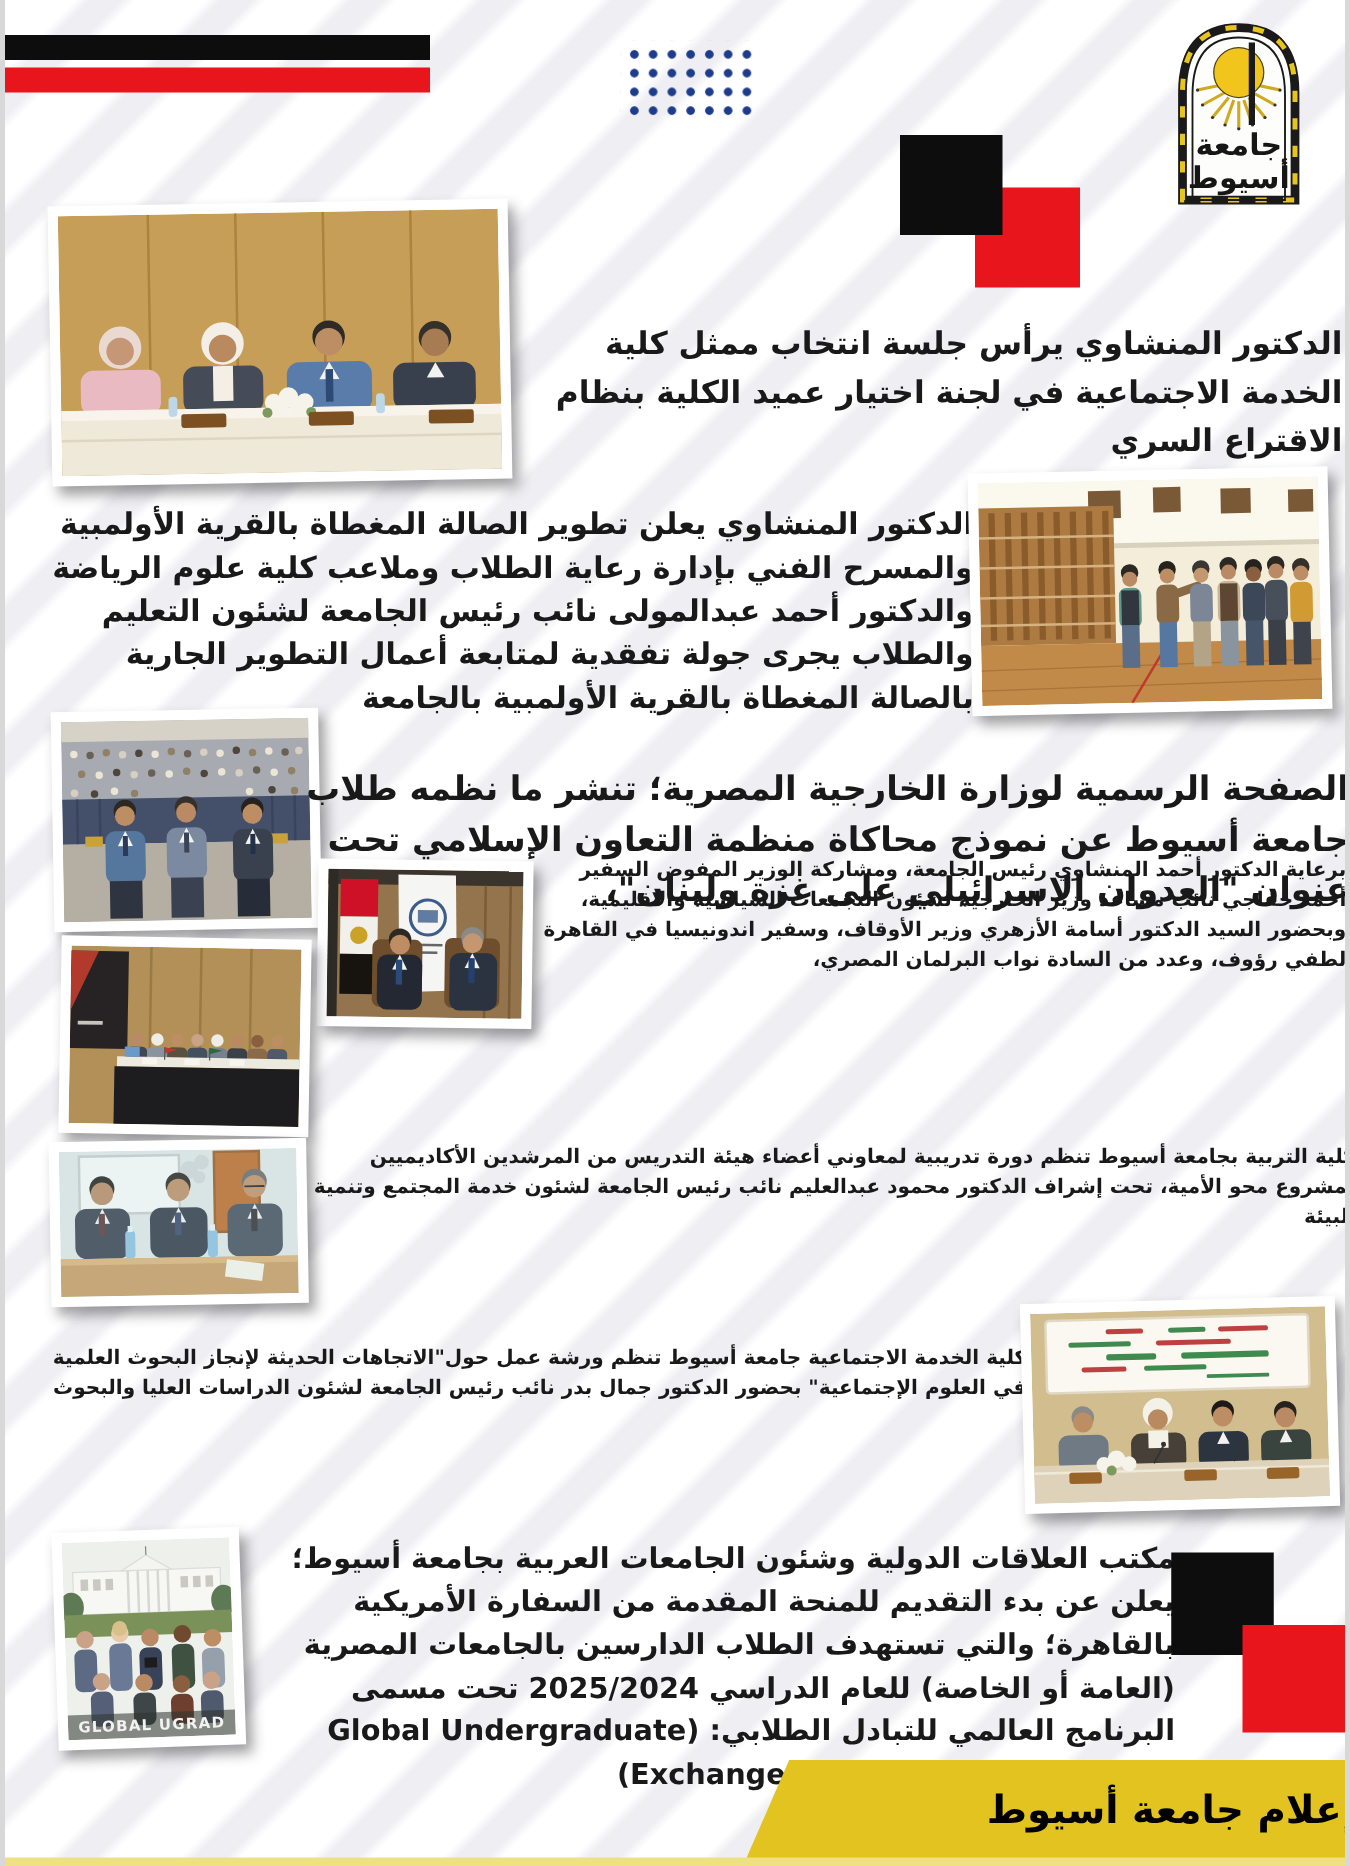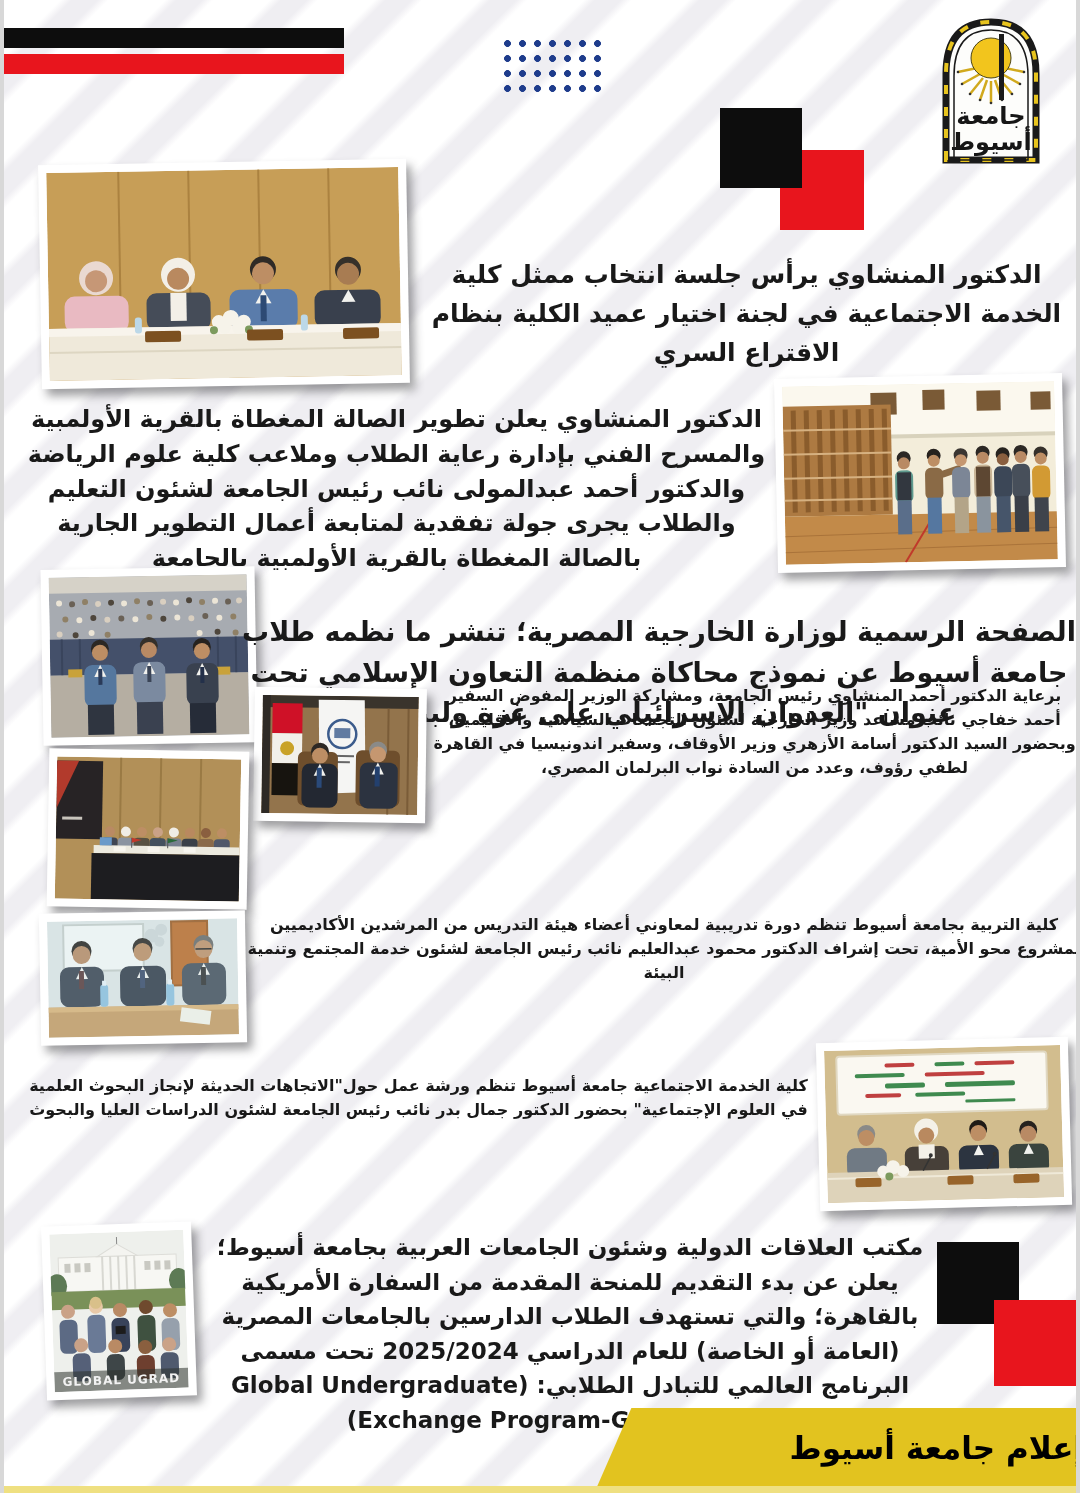--- a/index.html
+++ b/index.html
@@ -4,21 +4,21 @@
 <style>
   html,body{margin:0;padding:0;background:#d8d8d8;}
   #page{
     position:relative;width:1072px;height:1493px;margin:0 auto;overflow:hidden;
     background:
       repeating-linear-gradient(135deg,#ffffff 0px,#ffffff 40px,#efeef2 48px,#efeef2 66px,#ffffff 74px);
     font-family:"DejaVu Sans",sans-serif;
   }
   .abs{position:absolute;}
   .news{
-    position:absolute;direction:rtl;text-align:center;font-weight:bold;color:#191919;
+    position:absolute;direction:rtl;font-weight:bold;color:#191919;
     font-family:"DejaVu Sans",sans-serif;
   }
   .photo{
     position:absolute;background:#ffffff;padding:8px;box-sizing:border-box;
     box-shadow:5px 7px 10px rgba(40,40,45,.45);
   }
   .photo svg{display:block;width:100%;height:100%;}
   .sq{position:absolute;}
   #dots{
     background-image:radial-gradient(circle,#1e3c8c 3.1px,rgba(0,0,0,0) 3.7px);

